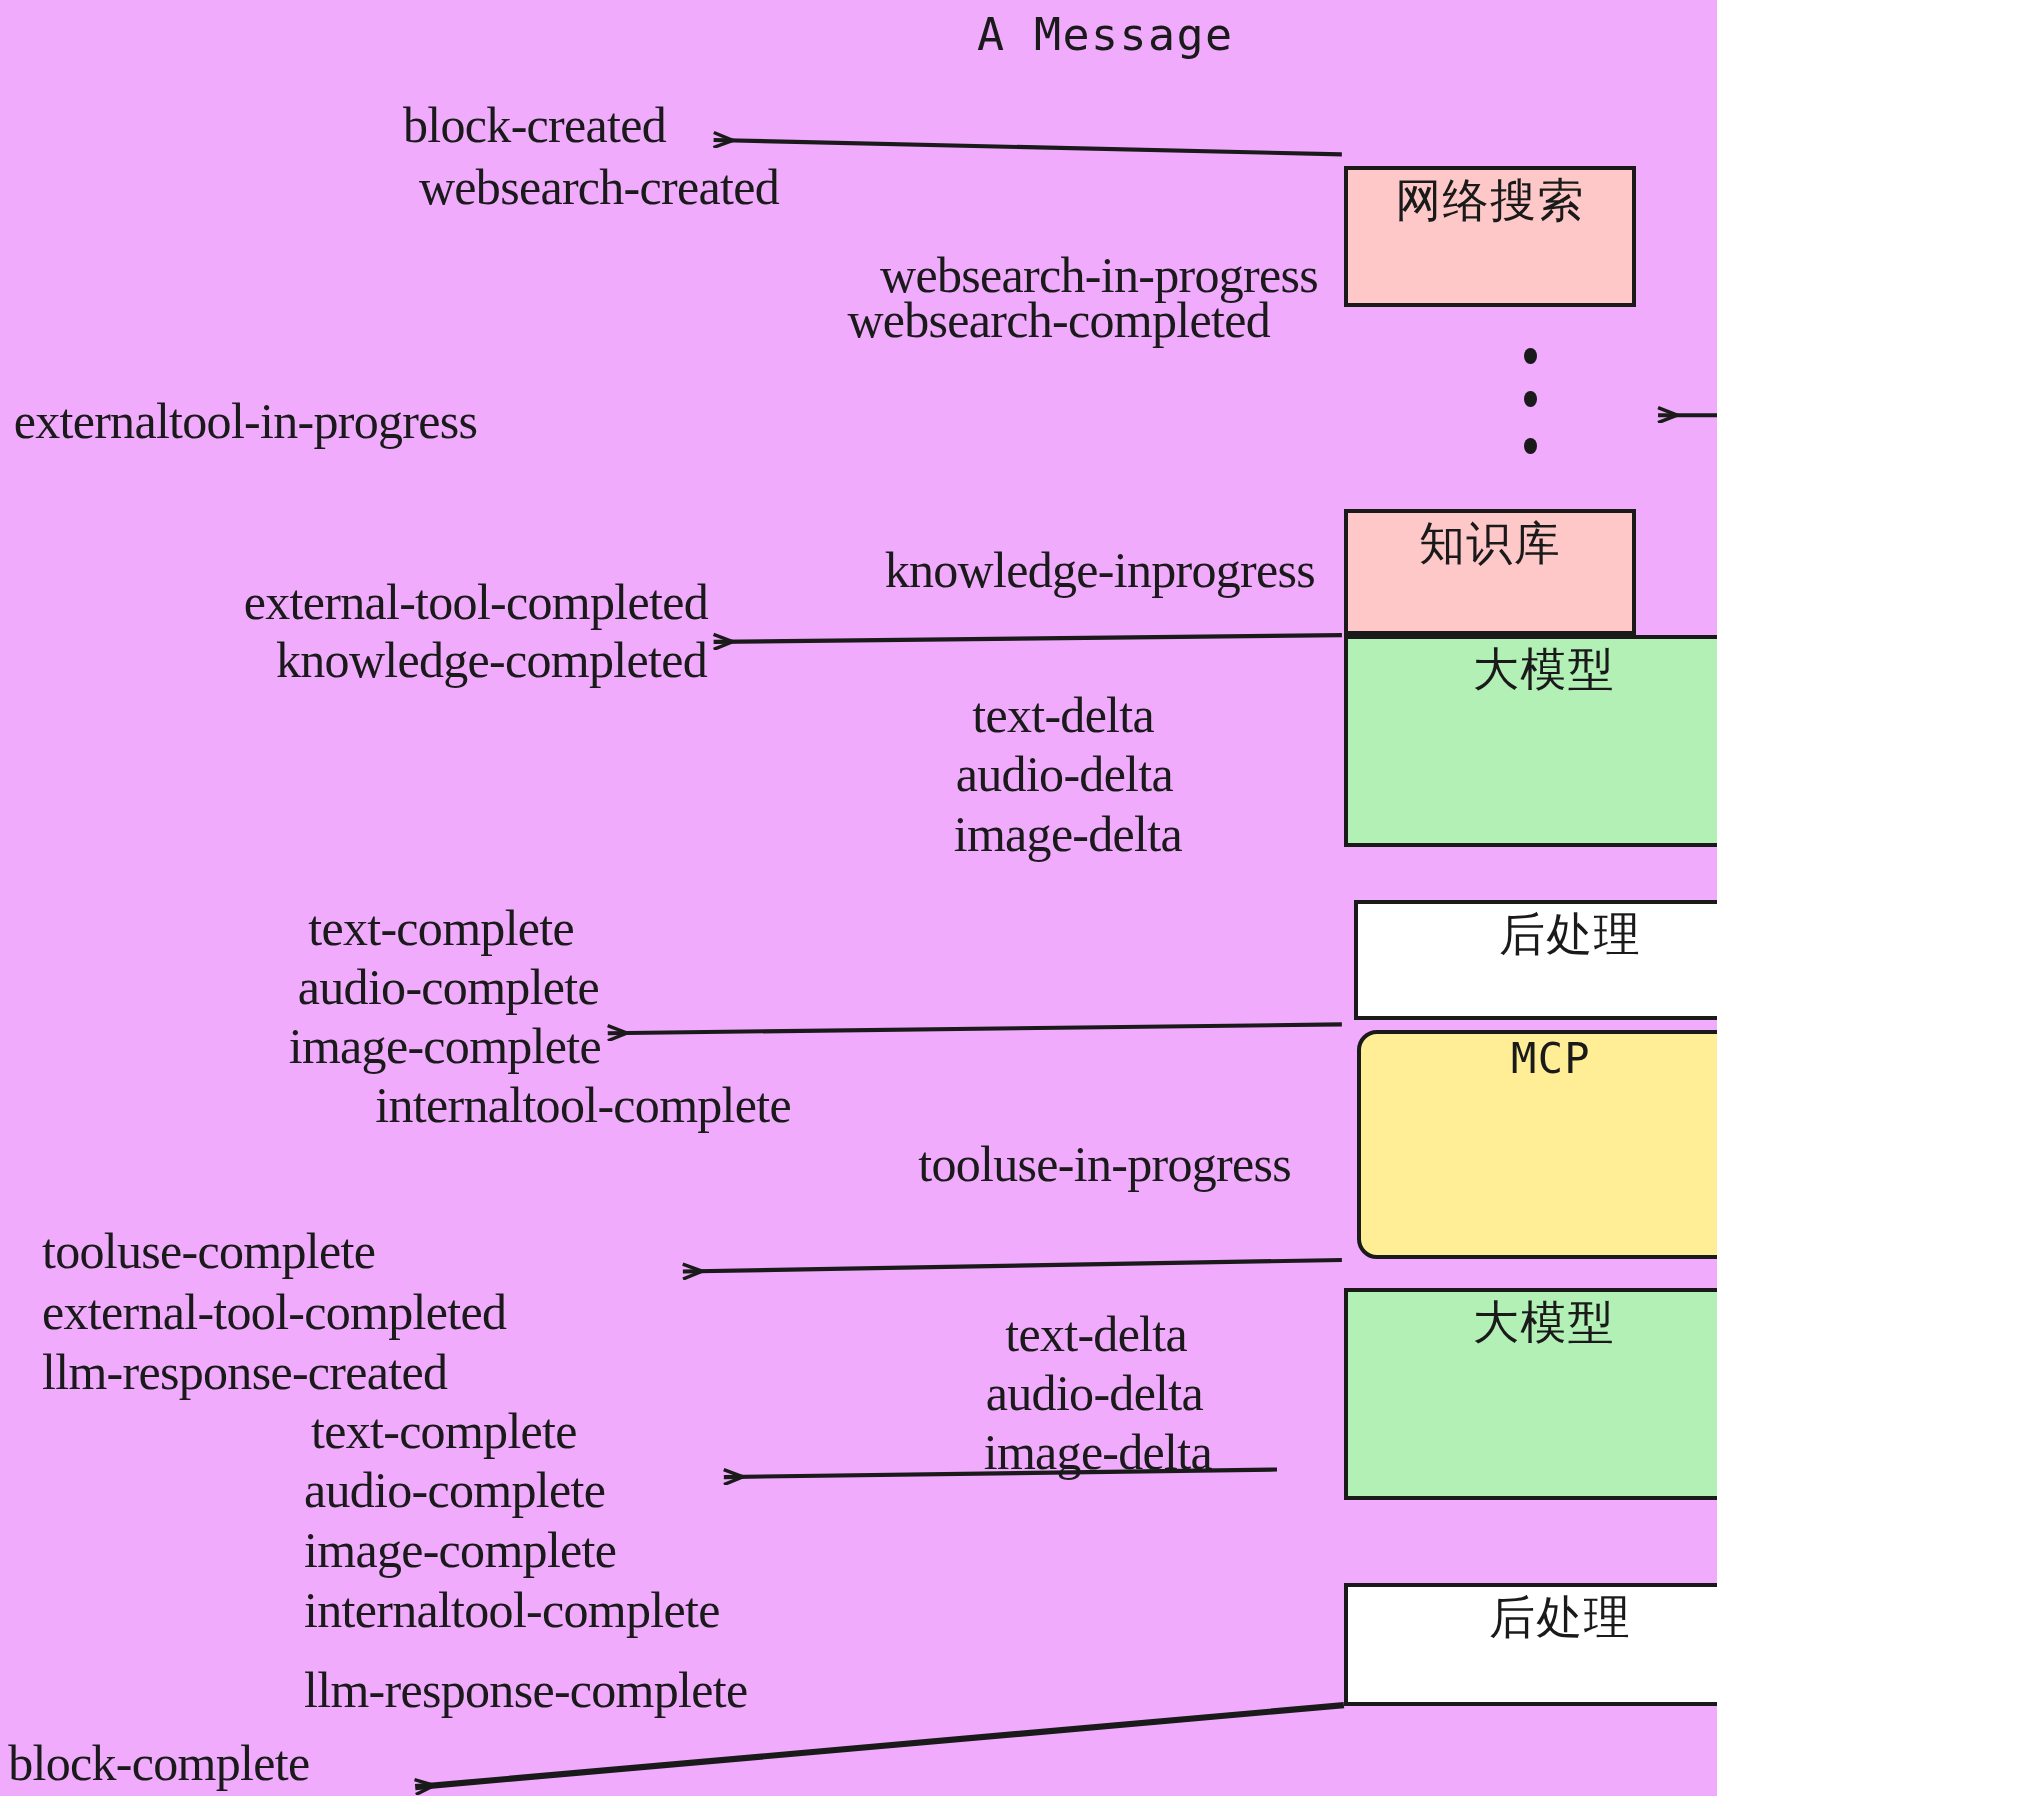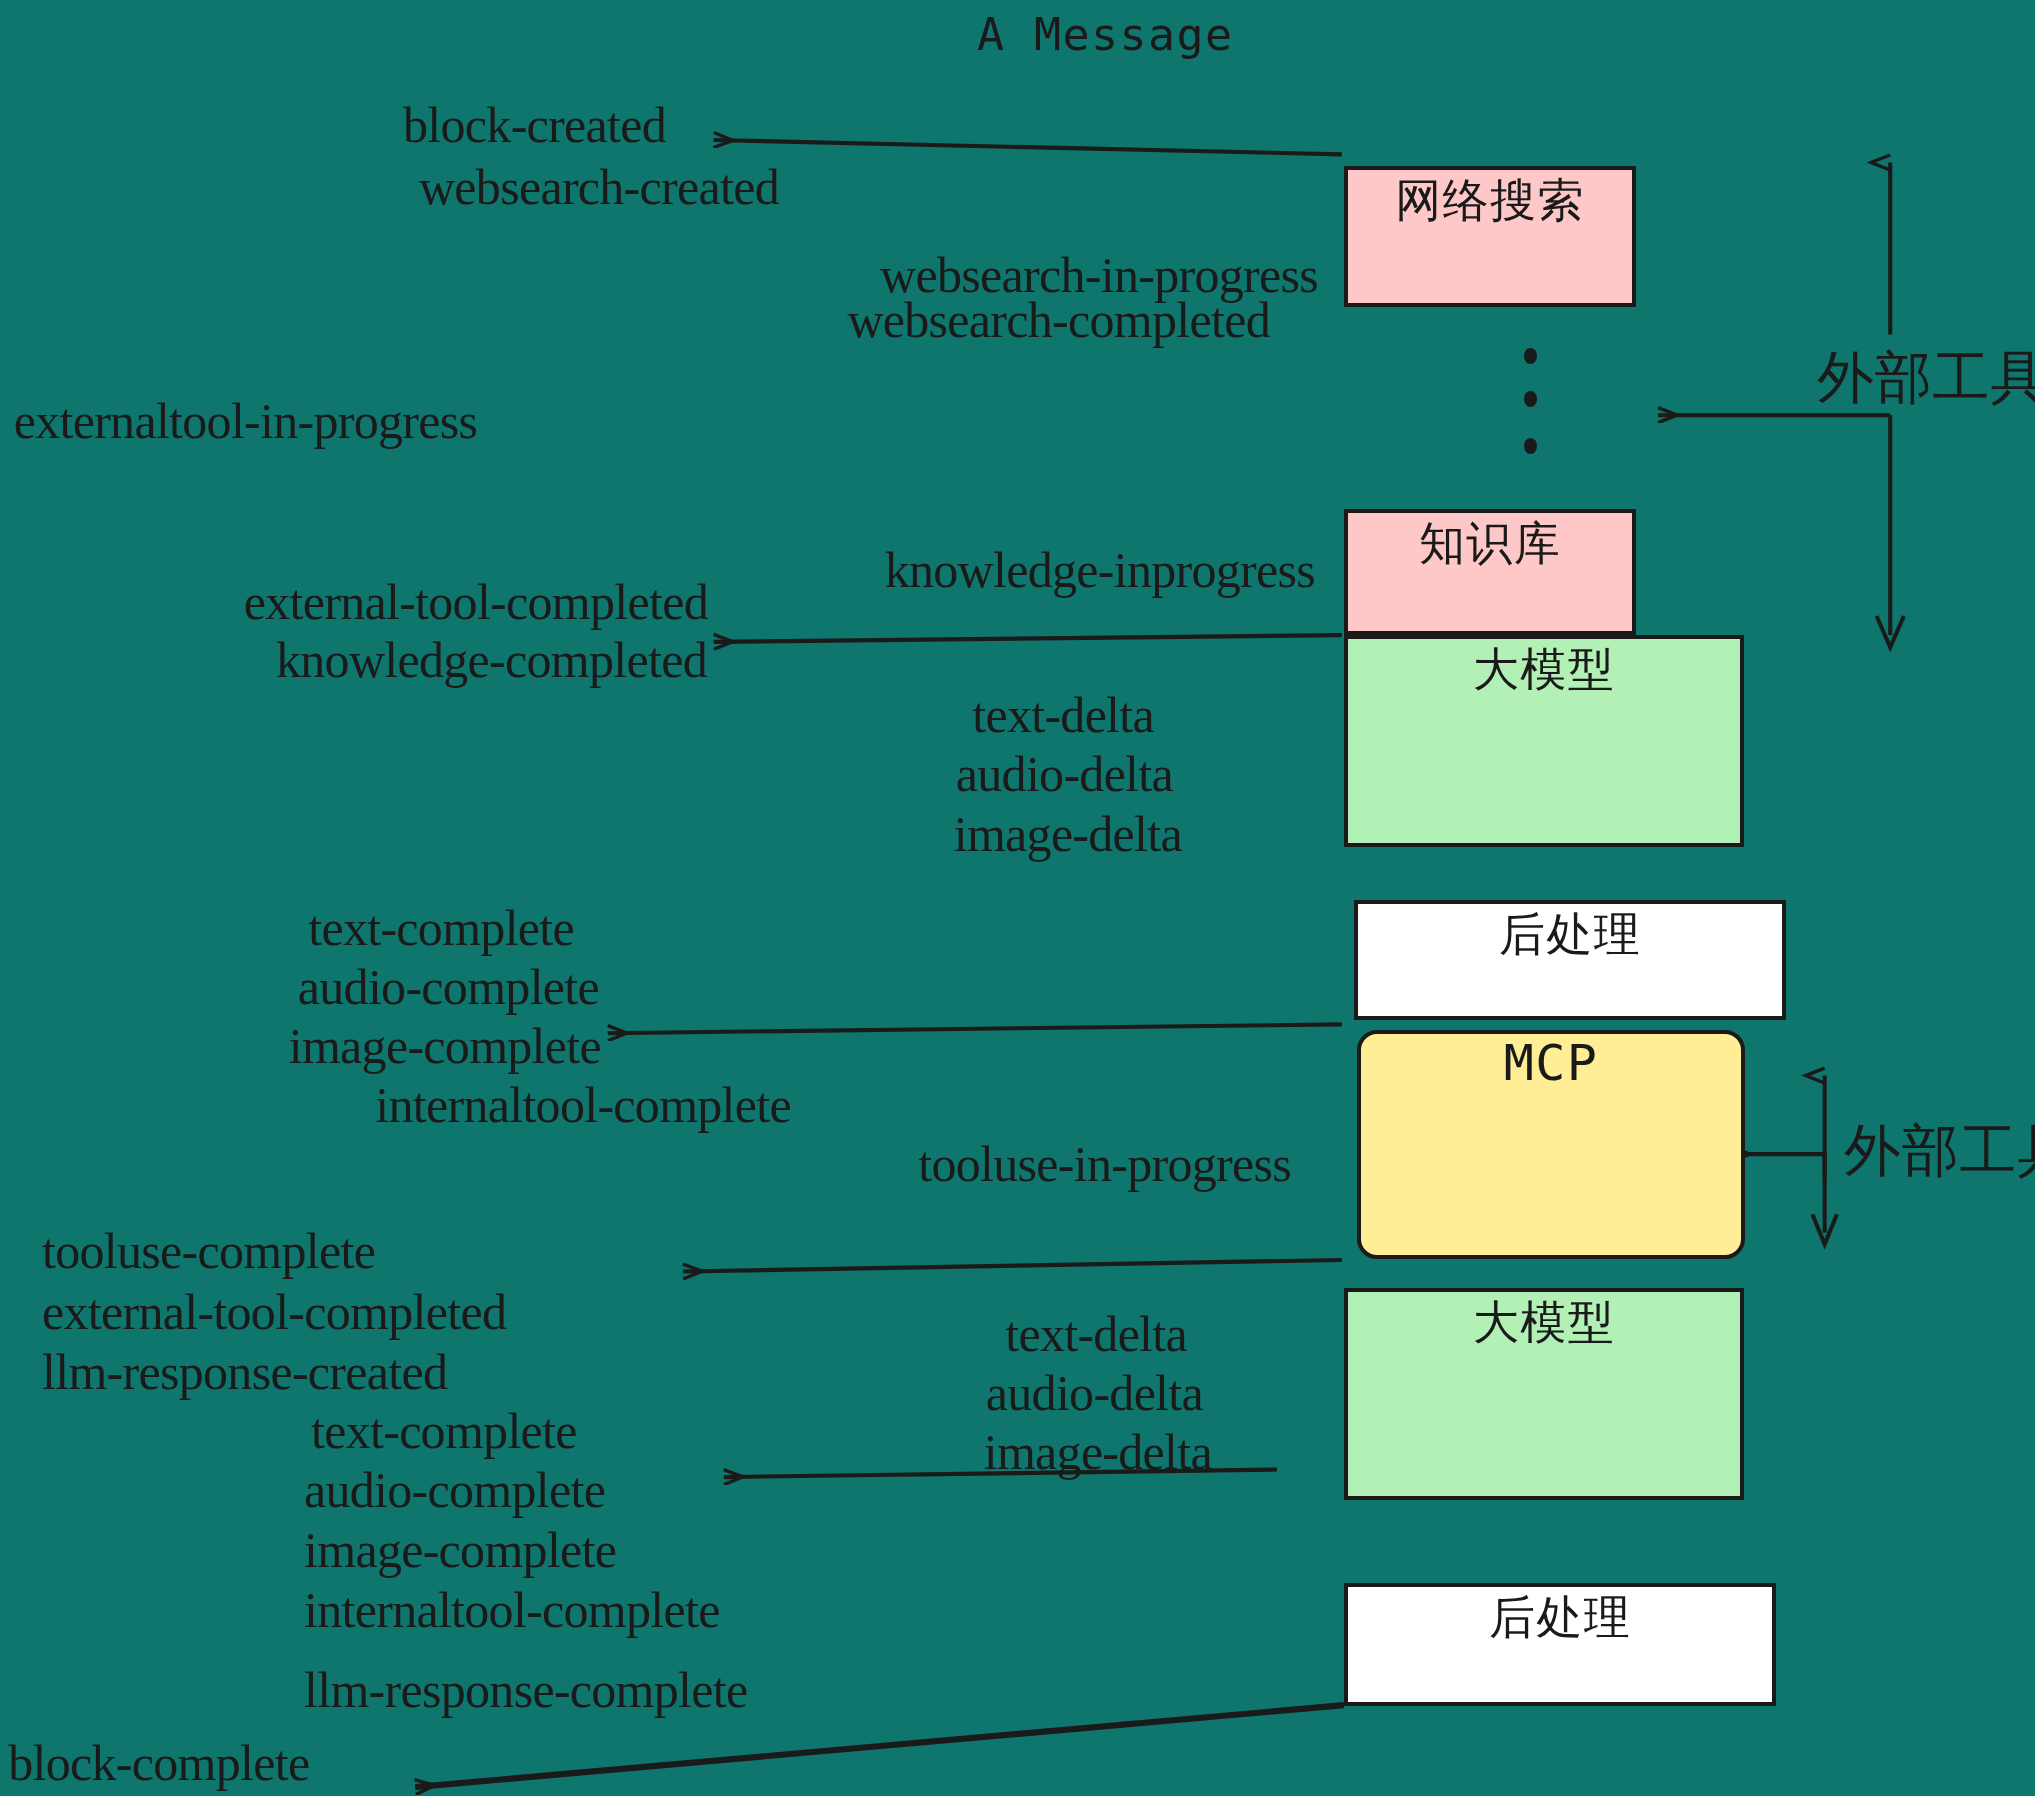--- a/index.html
+++ b/index.html
@@ -2,23 +2,23 @@
 <html style="font-size:11px"><head>
 <meta charset="utf-8">
 <style>
   html, body {
     margin: 0;
     padding: 0;
     background: #ffffff;
   }
   #canvas {
     position: relative;
-    width: 2035px;
+    width: 1717px;
     height: 1796px;
-    background: #0f766e;
+    background: #f0abfc;
     font-family: "DejaVu Sans Mono", monospace;
     overflow: hidden;
   }
   svg.layer {
     position: absolute;
     left: 0;
     top: 0;
     width: 2035px;
     height: 1796px;
     pointer-events: none;
@@ -45,21 +45,21 @@
     position: absolute;
     box-sizing: border-box;
     border: 4.1px solid #1a1a1a;
     display: flex;
     justify-content: center;
     font-family: "DejaVu Sans", sans-serif;
     font-size: 46px;
     color: #1a1a1a;
     letter-spacing: 1.4px;
   }
-  .box.mcp { font-family: "DejaVu Sans Mono", monospace; font-size: 50px; border-radius: 20px; }
+  .box.mcp { font-family: "DejaVu Sans Mono", monospace; font-size: 42px; border-radius: 20px; }
   .cn {
     position: absolute;
     font-family: Liberation Serif, serif;
     font-size: 57px;
     color: #1a1a1a;
     letter-spacing: 0.7px;
     white-space: pre;
   }
   .dot {
     position: absolute;

